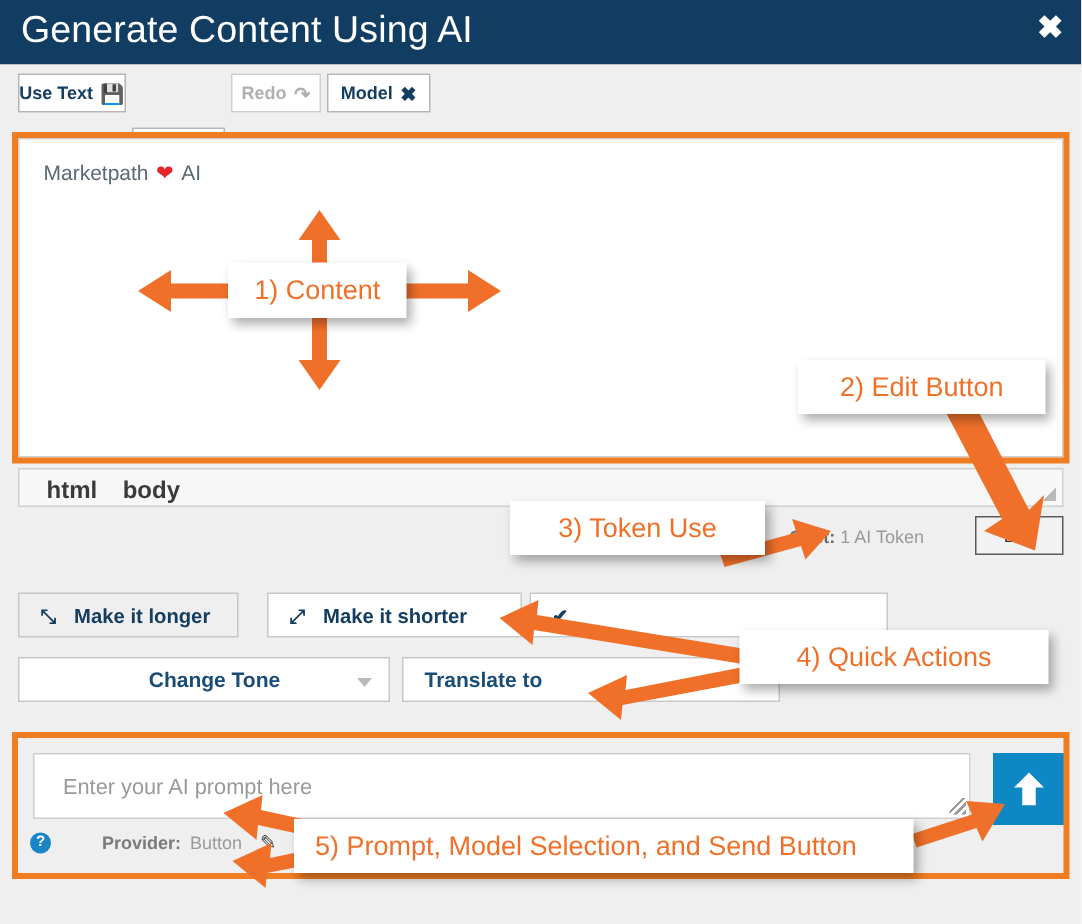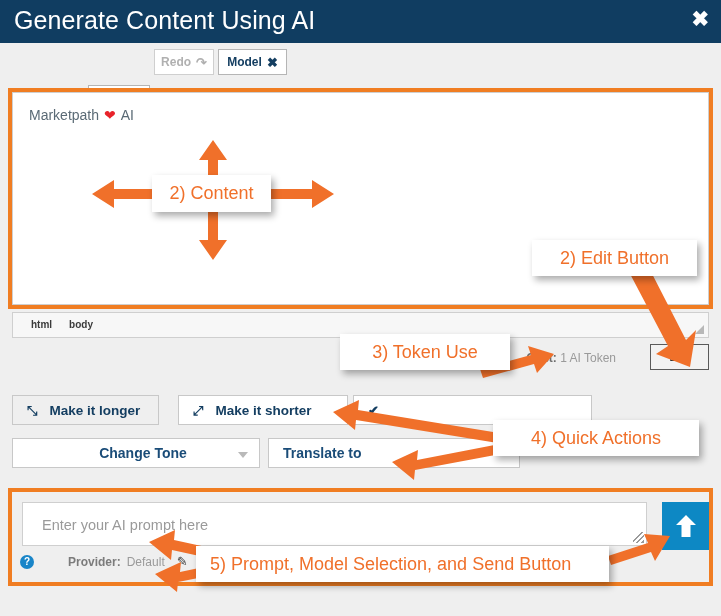--- a/index.html
+++ b/index.html
@@ -112,21 +112,21 @@
     position: absolute;
     left: 12px; top: 312px;
     width: 697px; height: 26px;
     background: #f7f7f7;
     border: 1px solid #cfcfcf;
     box-sizing: border-box;
   }
   .sb-path {
     position: absolute;
     left: 18px; top: 6px;
-    font-size: 10px;
+    font-size: 16px;
     font-weight: bold;
     color: #3a3a3a;
     display: flex;
     gap: 17px;
   }
   .sb-grip {
     position: absolute;
     right: 4px; bottom: 3px;
     width: 0; height: 0;
     border-left: 9px solid transparent;
@@ -317,20 +317,24 @@
 <body>
 
 <div id="app">
 
   <div class="titlebar">
     <div class="titlebar-text">Generate Content Using AI</div>
     <div class="titlebar-close">✖</div>
   </div>
 
   <div class="toolbar">
+    <div class="tbar-btn" style="left:12px; width:72px;">
+      <span>Use Text</span>
+      <span class="tbar-ico blue">💾</span>
+    </div>
     <div class="tbar-btn" style="left:88px; width:62px;margin-top:36px;">
       <span>Undo</span>
       <span class="tbar-ico blue">↶</span>
     </div>
     <div class="tbar-btn disabled" style="left:154px; width:60px;">
       <span>Redo</span>
       <span class="tbar-ico grey">↷</span>
     </div>
     <div class="tbar-btn" style="left:218px; width:69px;">
       <span>Model</span>
@@ -390,21 +394,21 @@
       <div class="prompt-grip"></div>
     </div>
     <div class="send-btn">
       <svg class="send-arrow" viewBox="0 0 20 22">
         <polygon points="10,0 20,10 14.5,10 14.5,22 5.5,22 5.5,10 0,10"></polygon>
       </svg>
     </div>
     <div class="provider-row">
       <span class="help-badge">?</span>
       <span class="provider-label">Provider:</span>
-      <span class="provider-value">Default</span>
+      <span class="provider-value">Button</span>
       <span class="pencil">✎</span>
     </div>
   </div>
 
   <div class="hl-frame" style="left:8px; top:88px; width:705px; height:221px;"></div>
   <div class="hl-frame" style="left:8px; top:488px; width:705px; height:98px;"></div>
 
   <div class="anno-layer">
 
     <svg class="arrow-svg" style="left:195px; top:140px;" width="36" height="50">
@@ -413,21 +417,21 @@
     <svg class="arrow-svg" style="left:195px; top:208px;" width="36" height="52">
       <polygon points="18,52 32,32 23,32 23,0 13,0 13,32 4,32"></polygon>
     </svg>
     <svg class="arrow-svg" style="left:92px; top:176px;" width="80" height="36">
       <polygon points="0,18 22,4 22,13 80,13 80,23 22,23 22,32"></polygon>
     </svg>
     <svg class="arrow-svg" style="left:254px; top:176px;" width="80" height="36">
       <polygon points="80,18 58,4 58,13 0,13 0,23 58,23 58,32"></polygon>
     </svg>
     <div class="callout" style="left:152px; top:175px; width:119px; height:37px;">
-      <span>2) Content</span>
+      <span>1) Content</span>
     </div>
 
     <svg class="arrow-svg" style="left:608px; top:262px;" width="90" height="105">
       <polygon points="8,0 38,0 78,78 88,68 82,105 48,92 60,84 20,8"></polygon>
     </svg>
     <div class="callout" style="left:532px; top:240px; width:165px; height:36px;">
       <span>2) Edit Button</span>
     </div>
 
     <svg class="arrow-svg" style="left:480px; top:344px;" width="74" height="34">

